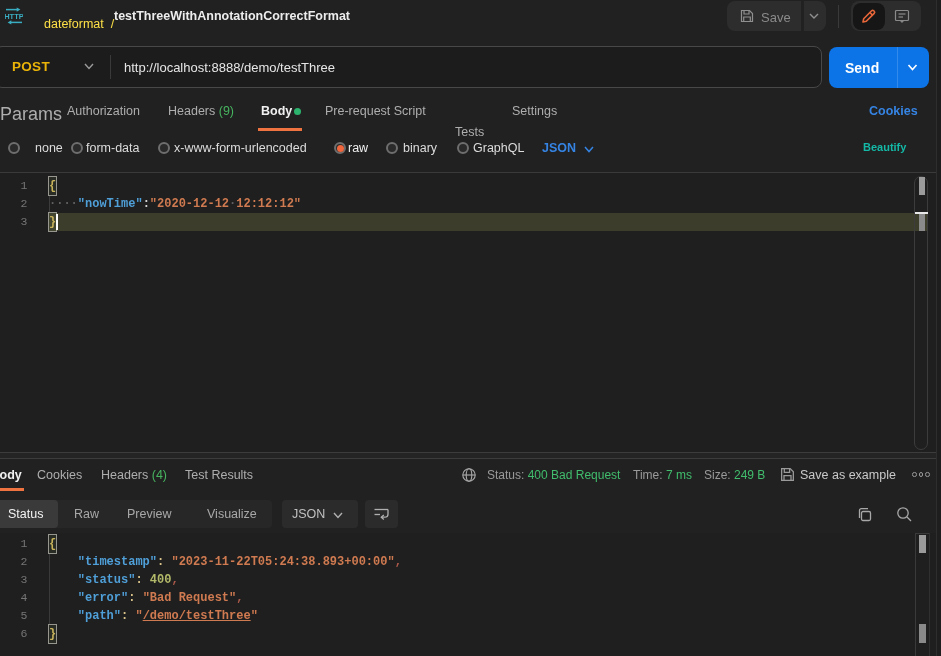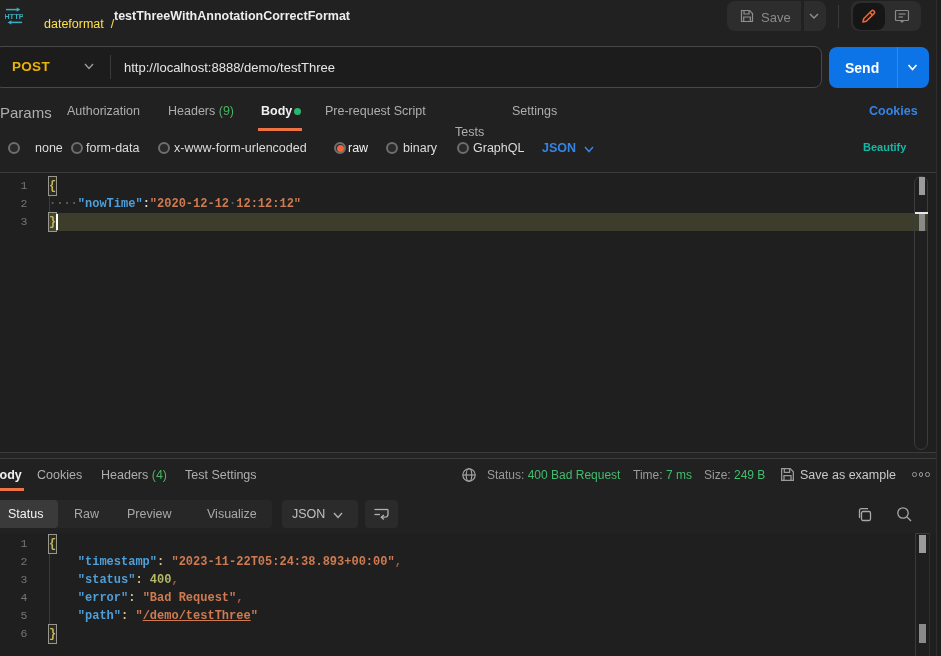--- a/index.html
+++ b/index.html
@@ -75,21 +75,21 @@
 <div class="abs" style="left:110px;top:55px;width:1px;height:24px;background:#3a3a3a;"></div>
 <div class="abs" style="left:124px;top:60px;font-size:13px;color:#e6e6e6;">http://localhost:8888/demo/testThree</div>
 
 <div class="abs" style="left:829px;top:47px;width:100px;height:41px;background:#0d74e7;border-radius:8px;"></div>
 <div class="abs" style="left:845px;top:60px;font-size:14px;font-weight:bold;color:#fff;">Send</div>
 <div class="abs" style="left:897px;top:47px;width:1px;height:41px;background:rgba(255,255,255,0.16);"></div>
 <svg class="abs" style="left:906px;top:63px;" width="13" height="9" viewBox="0 0 13 9">
   <path d="M2.5 2 L6.5 6.5 L10.5 2" stroke="#fff" stroke-width="1.6" fill="none"></path>
 </svg>
 
-<div class="abs" style="left:0px;top:104px;font-size:15px;color:#aeaeae;">Params</div>
+<div class="abs" style="left:0px;top:104px;font-size:18px;color:#aeaeae;">Params</div>
 <div class="abs" style="left:67px;top:104px;font-size:12.5px;color:#aeaeae;">Authorization</div>
 <div class="abs" style="left:168px;top:104px;font-size:12.5px;color:#aeaeae;">Headers <span style="color:#47b45f;">(9)</span></div>
 <div class="abs" style="left:261px;top:104px;font-size:12.5px;font-weight:bold;color:#f0f0f0;">Body</div>
 <div class="abs" style="left:294px;top:108px;width:7px;height:7px;border-radius:50%;background:#2cb46e;"></div>
 <div class="abs" style="left:325px;top:104px;font-size:12.5px;color:#aeaeae;">Pre-request Script</div>
 <div class="abs" style="left:455px;top:98px;font-size:12.5px;color:#aeaeae;margin-top:27px;">Tests</div>
 <div class="abs" style="left:512px;top:104px;font-size:12.5px;color:#aeaeae;">Settings</div>
 <div class="abs" style="left:258px;top:128px;width:44px;height:3px;background:#ee7341;"></div>
 <div class="abs" style="left:869px;top:104px;font-size:12.5px;font-weight:bold;color:#3584e4;">Cookies</div>
 
@@ -132,21 +132,21 @@
 <div class="abs" style="left:918.5px;top:213.5px;width:6px;height:17.5px;background:#8a8a8a;"></div>
 
 <div class="abs" style="left:0;top:452px;width:941px;height:1px;background:#3c3c3c;"></div>
 <div class="abs" style="left:0;top:453px;width:941px;height:5px;background:#242424;"></div>
 <div class="abs" style="left:0;top:458px;width:941px;height:1px;background:#3c3c3c;"></div>
 
 <div class="abs" style="left:-9.5px;top:468px;font-size:12.5px;font-weight:bold;color:#f0f0f0;">Body</div>
 <div class="abs" style="left:-9px;top:487.5px;width:33px;height:3px;background:#ee7341;"></div>
 <div class="abs" style="left:37px;top:468px;font-size:12.5px;color:#aeaeae;">Cookies</div>
 <div class="abs" style="left:101px;top:468px;font-size:12.5px;color:#aeaeae;">Headers <span style="color:#47b45f;">(4)</span></div>
-<div class="abs" style="left:185px;top:468px;font-size:12.5px;color:#aeaeae;">Test Settings</div>
+<div class="abs" style="left:185px;top:468px;font-size:12.5px;color:#aeaeae;">Test Results</div>
 
 <svg class="abs" style="left:461px;top:467px;" width="16" height="16" viewBox="0 0 16 16">
   <g stroke="#ababab" stroke-width="1.1" fill="none">
     <circle cx="8" cy="8" r="6.2"></circle>
     <ellipse cx="8" cy="8" rx="2.8" ry="6.2"></ellipse>
     <path d="M1.8 8 H14.2"></path>
   </g>
 </svg>
 <div class="abs" style="left:487px;top:468px;font-size:12px;color:#9a9a9a;">Status: <span style="color:#41bd6d;">400 Bad Request</span></div>
 <div class="abs" style="left:633px;top:468px;font-size:12px;color:#9a9a9a;">Time: <span style="color:#41bd6d;">7 ms</span></div>

